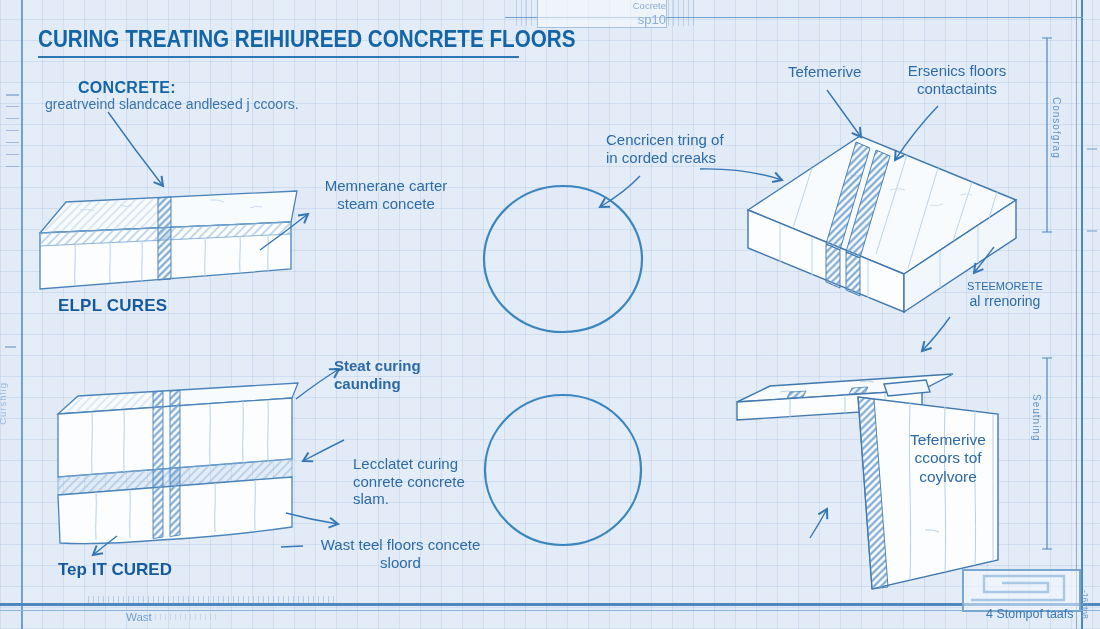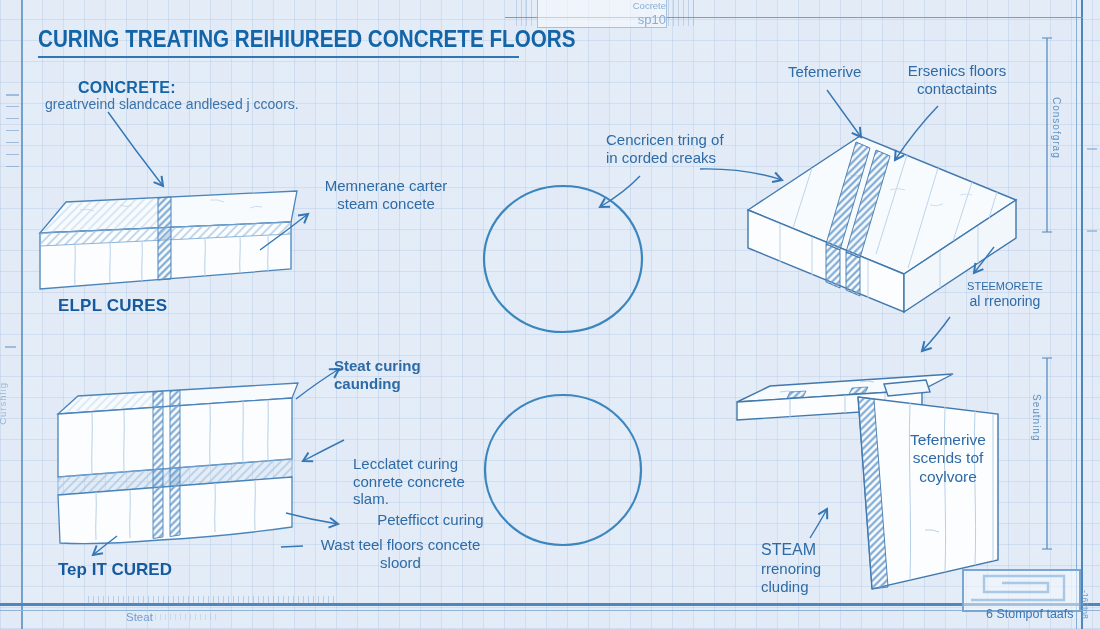--- a/index.html
+++ b/index.html
@@ -245,44 +245,38 @@
     <div>caunding</div>
   </div>
 
   <div class="lbl" style="left:353px;top:422px;width:155px;margin-top:33px;">
     <div>Lecclatet curing</div>
     <div>conrete concrete</div>
     <div>slam.</div>
   </div>
 
   <div class="lbl c" style="left:348px;top:511px;width:165px;">
-    <div>Petefficct curing</div>
   </div>
 
   <div class="lbl c" style="left:298px;top:536px;width:205px;">
     <div>Wast teel floors concete</div>
     <div>sloord</div>
   </div>
 
   <div class="lbl b" style="left:58px;top:560px;font-size:17px;">
     <div>Tep IT CURED</div>
   </div>
 
   <div class="lbl c" style="left:878px;top:431px;width:140px;font-size:15.5px;">
     <div>Tefemerive</div>
-    <div>scends tof</div>
+    <div>ccoors tof</div>
     <div>coylvore</div>
   </div>
 
-  <div class="lbl" style="left:761px;top:541px;width:110px;">
-    <div class="b" style="font-size:16px;">STEAM</div>
-    <div>rrenoring</div>
-    <div>cluding</div>
-  </div>
 
   <div class="v-text" style="left:1051px;top:97px;">Consofgrag</div>
   <div class="v-text" style="left:1031px;top:394px;">Seutning</div>
   <div class="v-text" style="left:-3px;top:382px;font-size:9.5px;opacity:.55;transform:rotate(180deg);">Curshlig</div>
   <div class="v-text" style="left:1080px;top:590px;font-size:8.5px;letter-spacing:0;color:#6e9bc8;">-162tn8</div>
-  <div class="foot-l">Steat</div>
-  <div class="foot-r">6 Stompof taafs</div>
+  <div class="foot-l">Wast</div>
+  <div class="foot-r">4 Stompof taafs</div>
 
 </div>
 
 </body></html>

